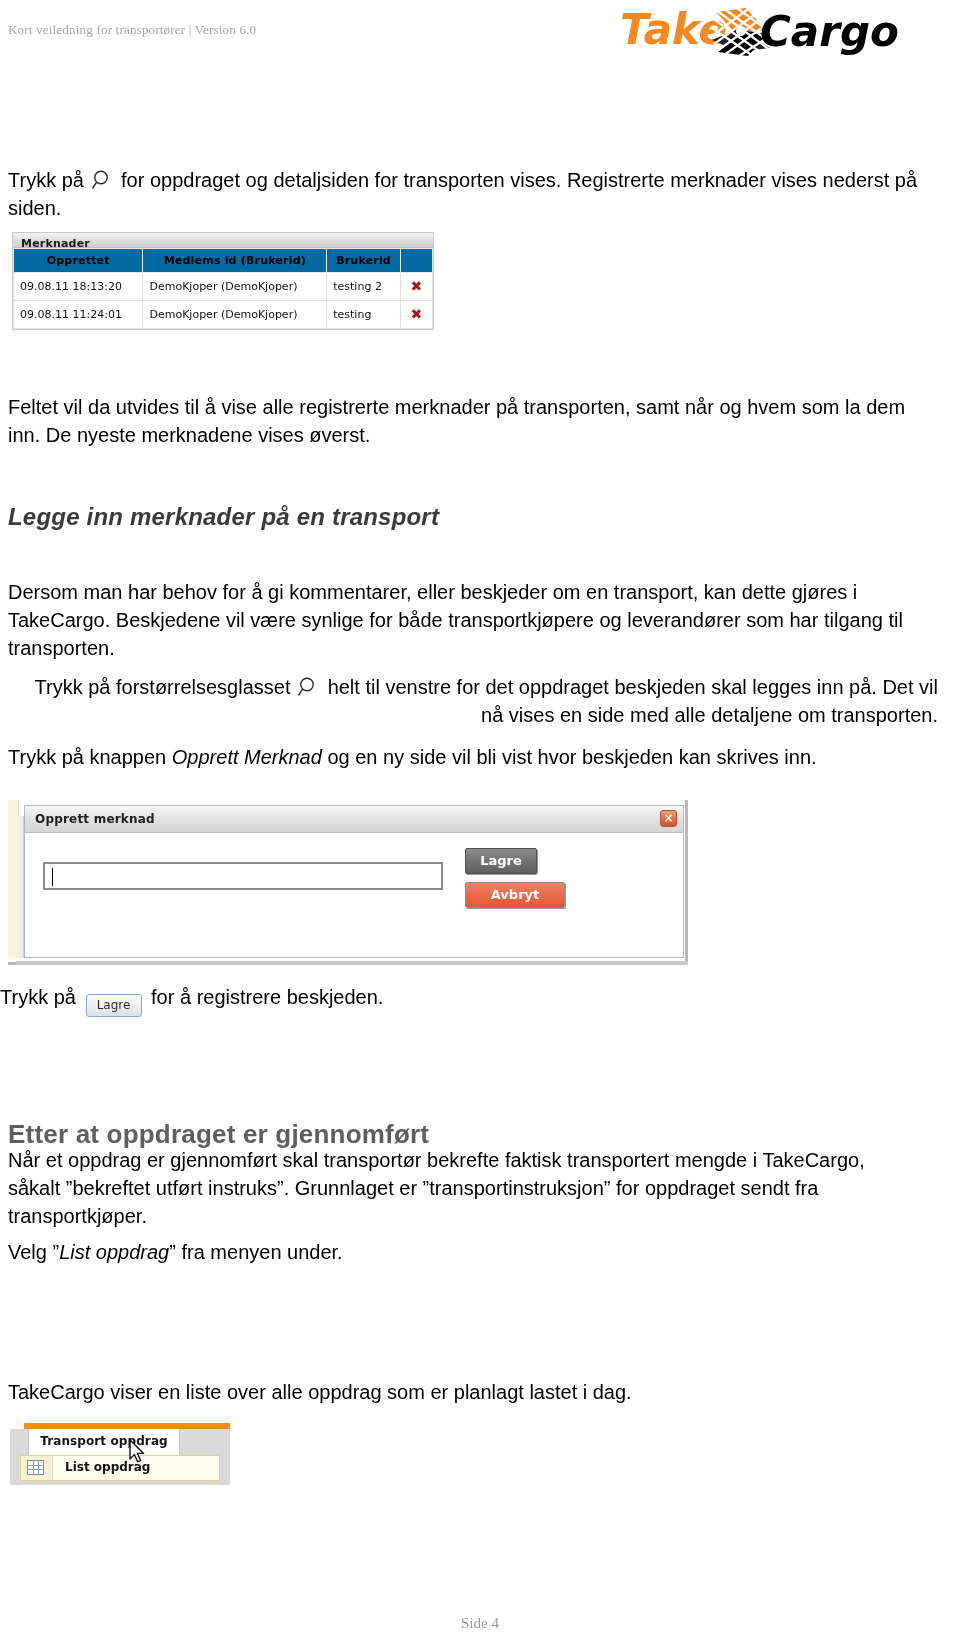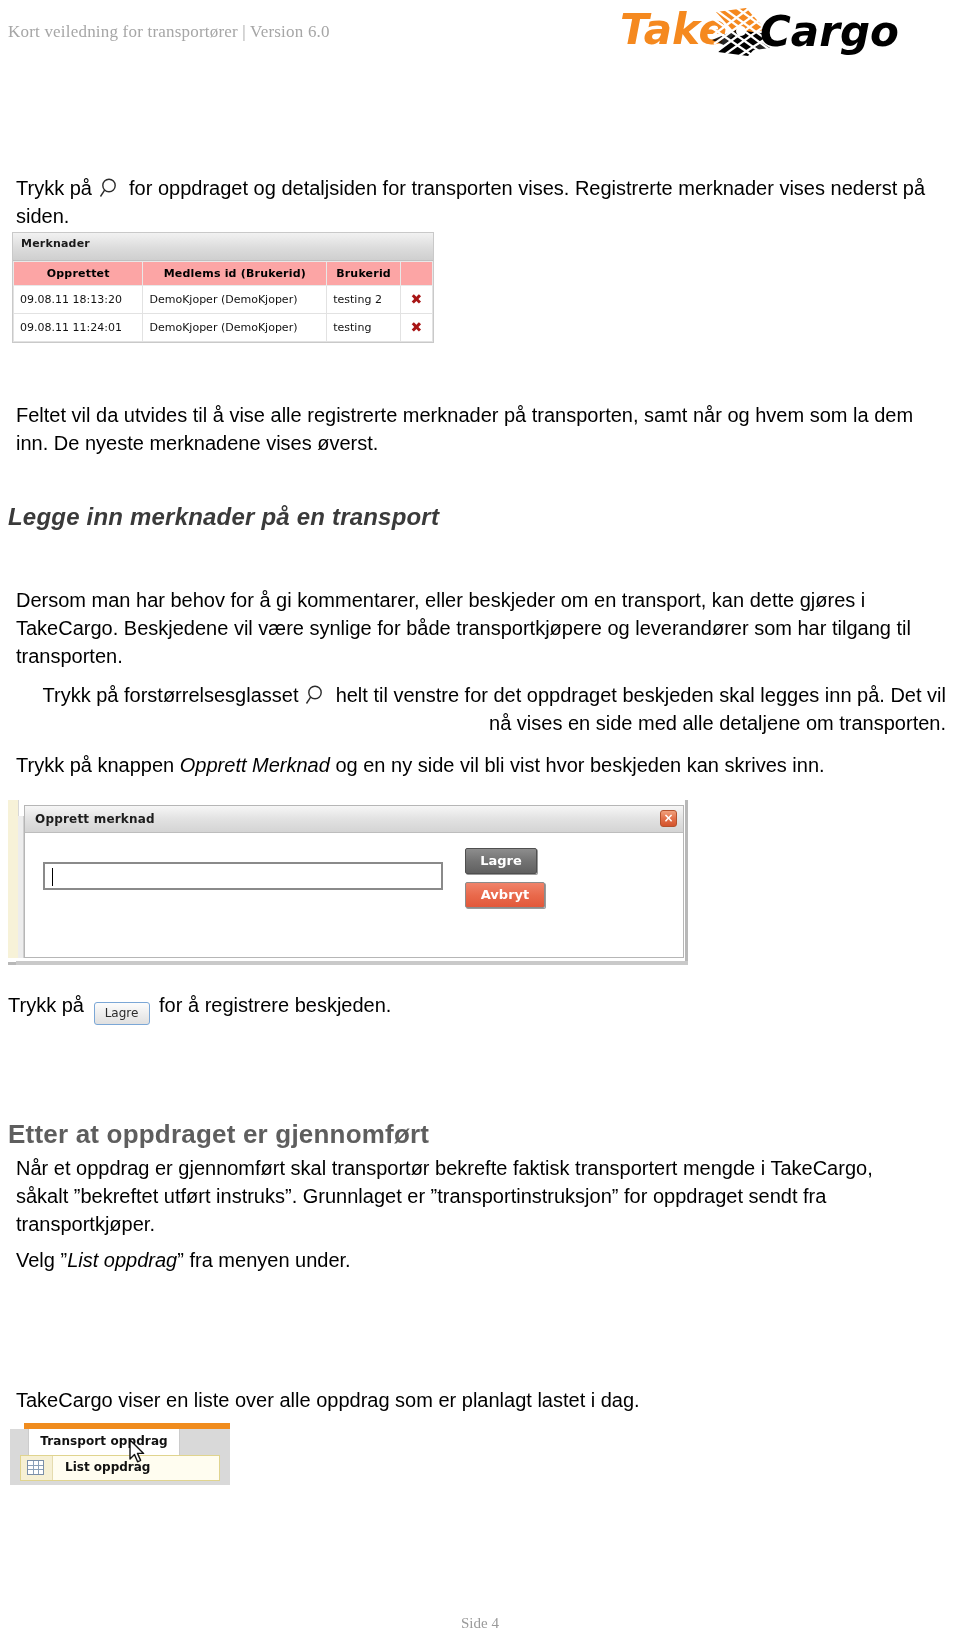--- a/index.html
+++ b/index.html
@@ -21,21 +21,21 @@
     position: absolute;
     top: 0; left: 0;
     width: 960px;
     height: 78px;
   }
   .header-title {
     position: absolute;
     left: 8px;
     top: 22px;
     font-family: "Liberation Serif", serif;
-    font-size: 17px;
+    font-size: 13px;
     color: #a6a6a6;
     letter-spacing: 0.2px;
     white-space: nowrap;
   }
   .logo {
     position: absolute;
     right: 50px;
     top: 6px;
     width: 290px;
     height: 52px;
@@ -43,21 +43,21 @@
   .logo svg { display: block; }
 
   
   .content {
     position: absolute;
     left: 0;
     top: 78px;
     width: 960px;
   }
   p.body-text, .body-text {
-    margin: 8px;
+    margin: 0;
     font-size: 20px;
     line-height: 28px;
     color: #000;
     font-family: "Liberation Sans", sans-serif;
   }
 
   .para-1 { position: absolute; left: 8px; top: 88px; width: 930px; }
   .para-2 { position: absolute; left: 8px; top: 315px; width: 910px; }
   .h-legge { position: absolute; left: 8px; top: 425px; }
   .para-3 { position: absolute; left: 8px; top: 500px; width: 925px; }
@@ -100,37 +100,37 @@
     position: absolute;
     left: 12px;
     top: 154px;
     width: 422px;
     border: 1px solid #c9c9c9;
     background: #ffffff;
     box-sizing: border-box;
     font-family: "DejaVu Sans", sans-serif;
   }
   .mk-titlebar {
-    height: 28px;
+    height: 15px;
     background: linear-gradient(to bottom, #f2f2f2 0%, #dcdcdc 55%, #cfcfcf 100%);
     border-bottom: 1px solid #bfbfbf;
     font-size: 11px;
     font-weight: bold;
     color: #1a1a1a;
     padding: 4px 0 0 8px;
     box-sizing: border-box;
     letter-spacing: 0.2px;
   }
   table.mk-table {
     border-collapse: collapse;
     width: 100%;
     font-size: 11px;
   }
   table.mk-table th {
-    background: #fca5a5;
+    background: #0369a1;
     color: #000;
     font-weight: bold;
     font-size: 11px;
     padding: 5px 6px;
     border: 1px solid #e8e8e8;
     text-align: center;
     white-space: nowrap;
     letter-spacing: 0.2px;
   }
   table.mk-table td {
@@ -244,21 +244,21 @@
     font-size: 13px;
     font-weight: bold;
     text-align: center;
     line-height: 24px;
     box-sizing: border-box;
     box-shadow: 1px 1px 0 #9a9a9a;
   }
   .btn-avbryt {
     position: absolute;
     left: 440px; top: 76px;
-    width: 80px; height: 26px;
+    width: 100px; height: 26px;
     background: linear-gradient(to bottom, #f0836a 0%, #e96a4c 50%, #e2583a 100%);
     border: 1px solid #8b8b8b;
     border-radius: 2px;
     color: #ffffff;
     font-size: 13px;
     font-weight: bold;
     text-align: center;
     line-height: 24px;
     box-sizing: border-box;
     box-shadow: 1px 1px 0 #9a9a9a;

